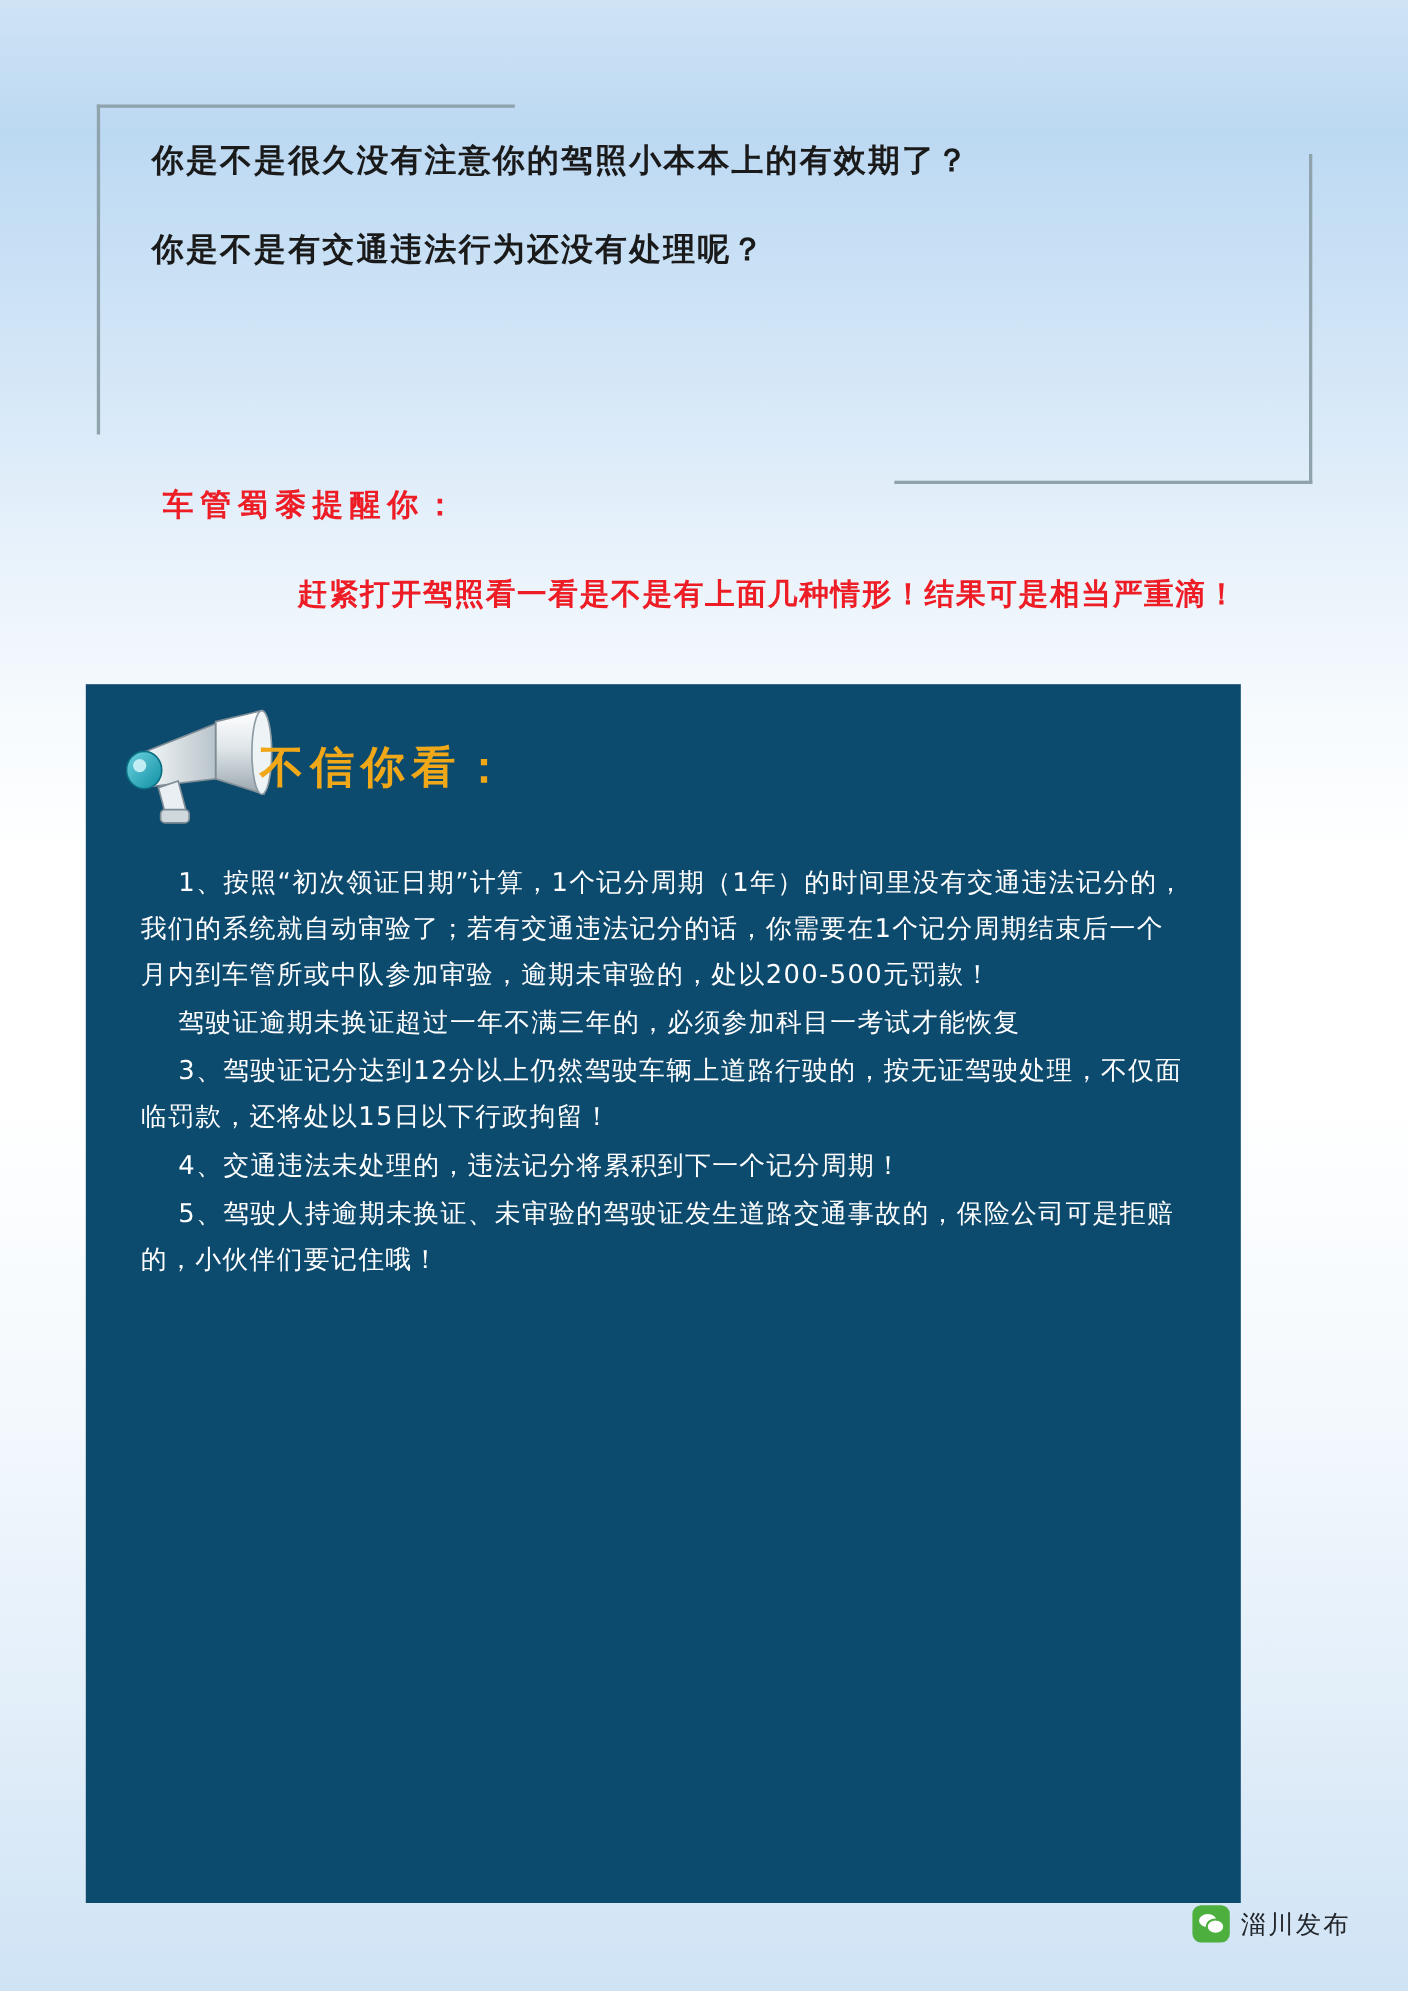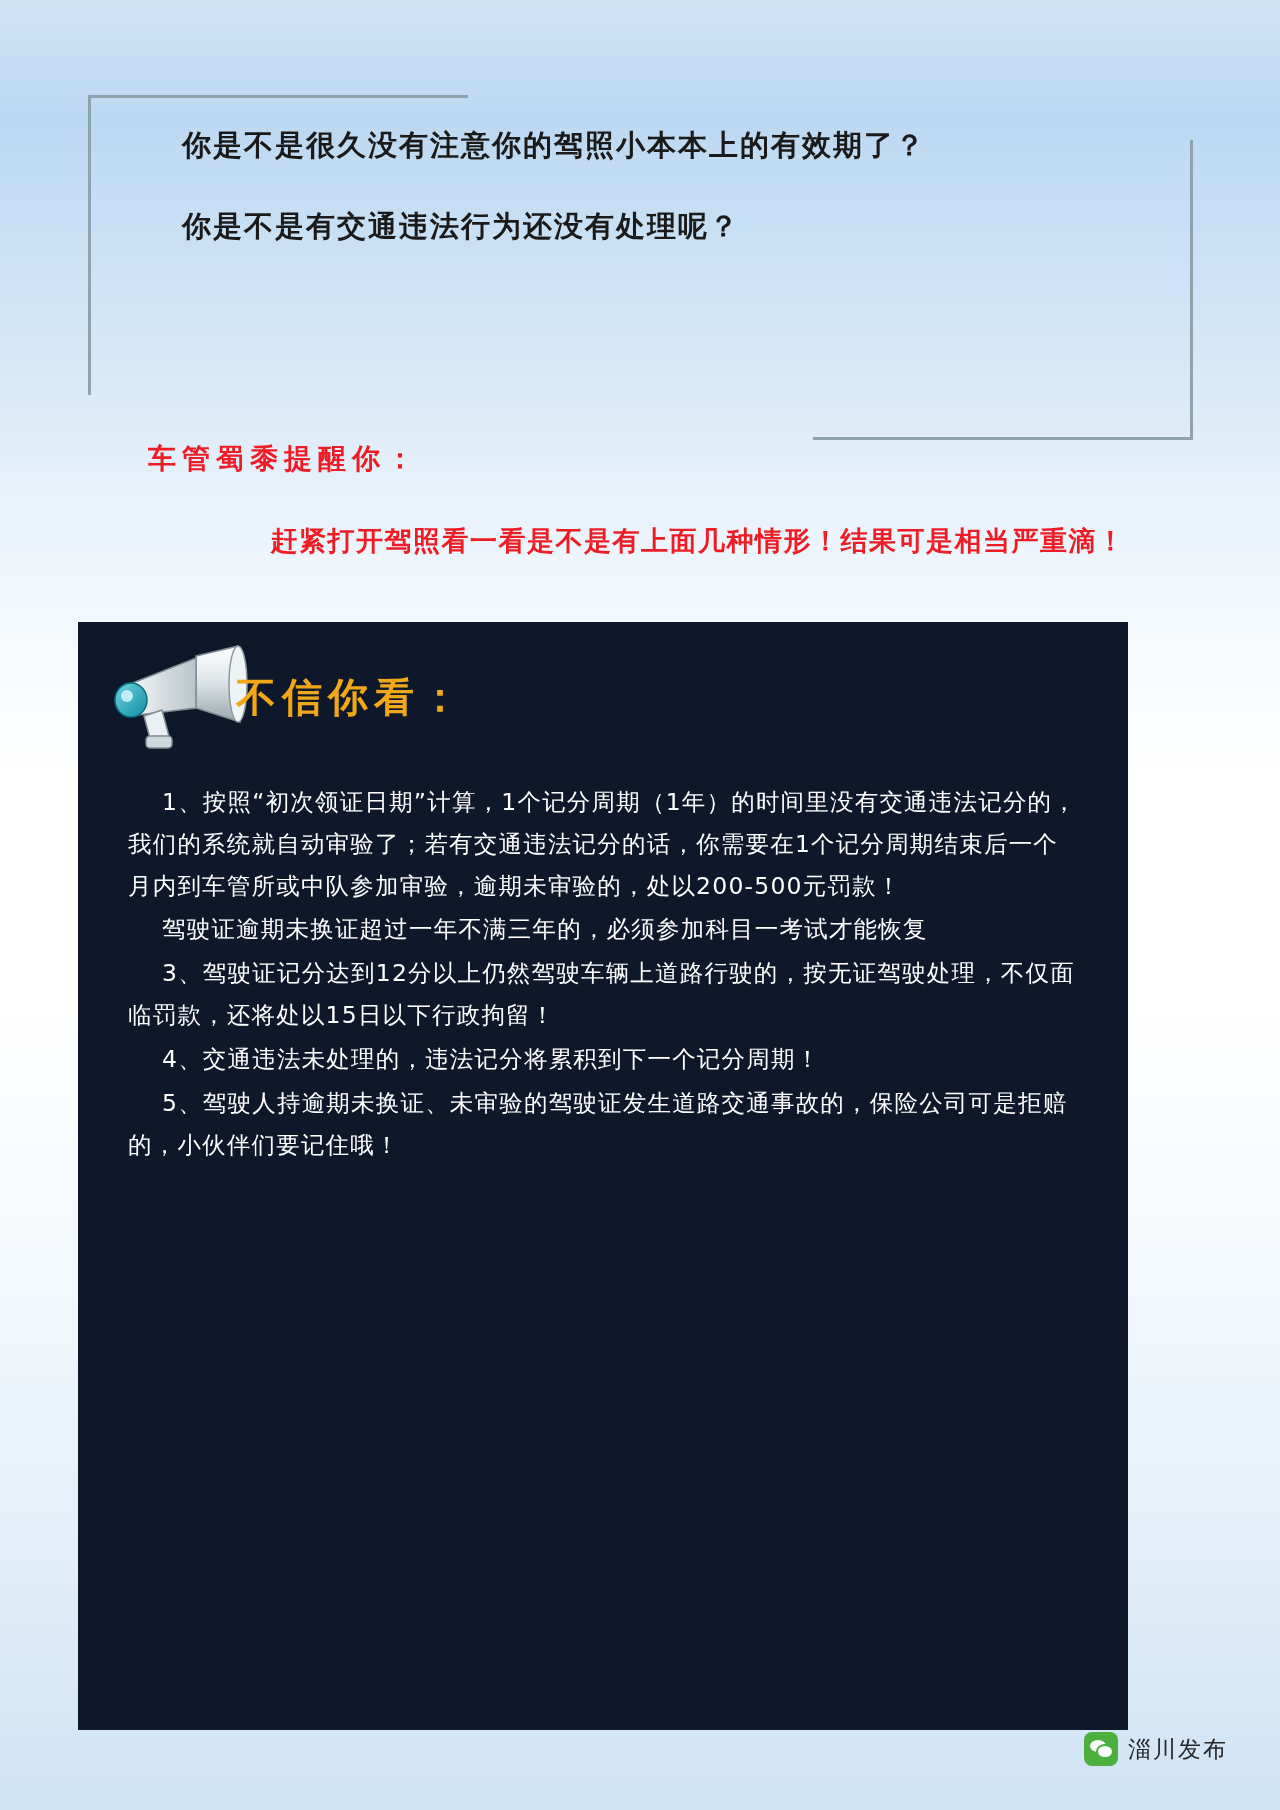--- a/index.html
+++ b/index.html
@@ -51,21 +51,20 @@
     height: 300px;
     border-right: 3px solid #8fa3ad;
     border-bottom: 3px solid #8fa3ad;
     box-sizing: border-box;
   }
   .q-lines {
     position: absolute;
     left: 50px;
     top: 28px;
     width: 1020px;
-    margin-left: 44px;
   }
   .q-line {
     font-size: 29px;
     font-weight: bold;
     color: #1a1a1a;
     letter-spacing: 2px;
     line-height: 1.55;
     margin-bottom: 36px;
     white-space: nowrap;
   }
@@ -95,21 +94,21 @@
     text-align: center;
   }
 
   
   .panel {
     position: absolute;
     left: 78px;
     top: 622px;
     width: 1050px;
     height: 1108px;
-    background: #0f172a;
+    background: #0c4a6e;
   }
   .panel-header {
     position: relative;
     height: 150px;
   }
   .megaphone {
     position: absolute;
     left: 22px;
     top: 22px;
     width: 150px;

